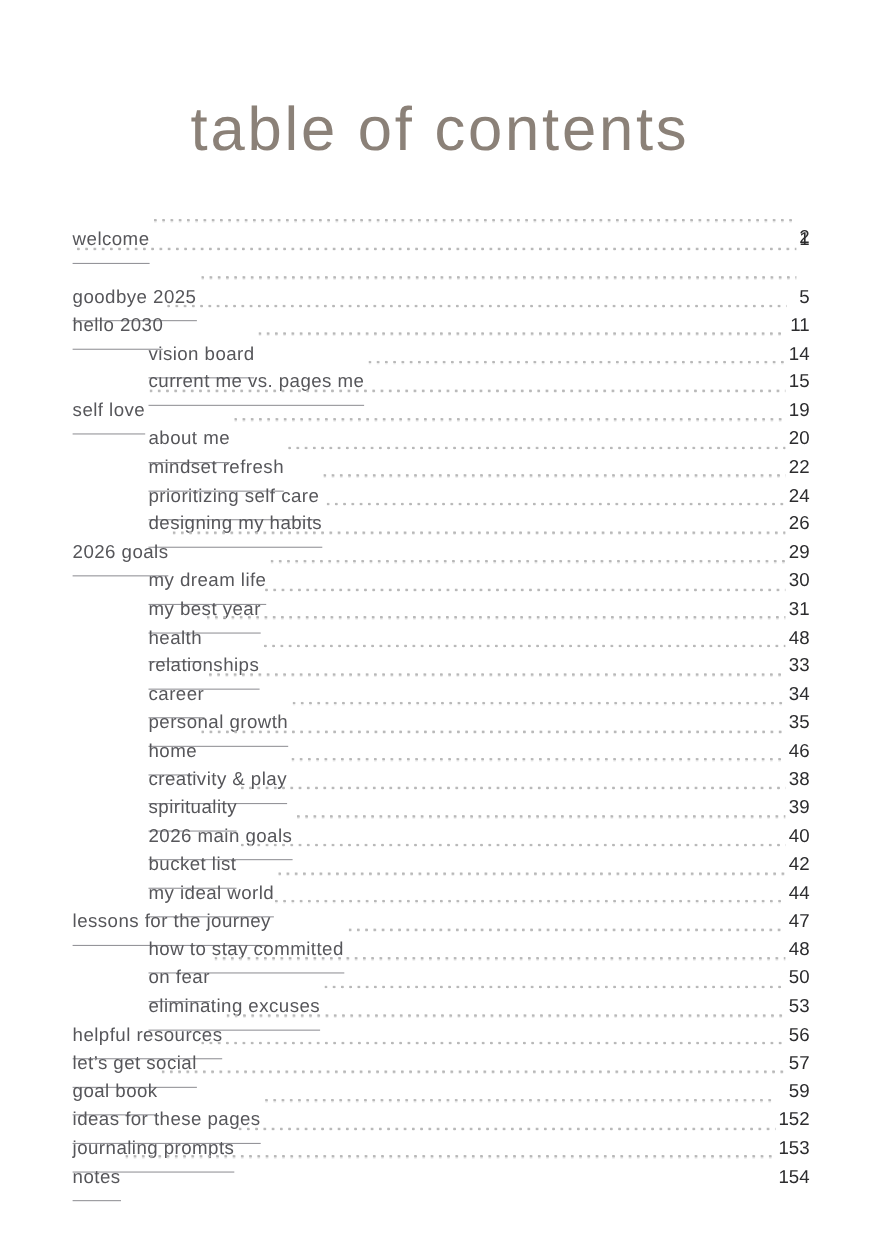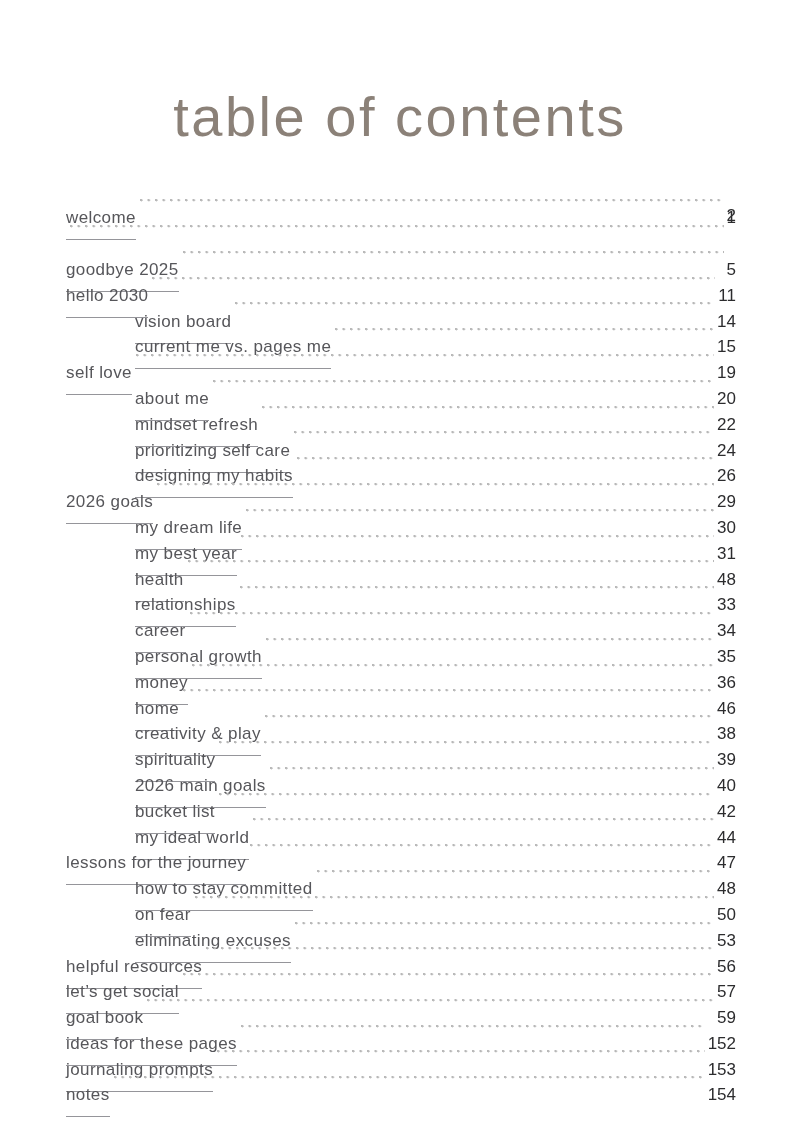--- a/index.html
+++ b/index.html
@@ -145,25 +145,20 @@
     <span class="toc-label">career</span>
     <span class="toc-dots"></span>
     <span class="toc-page">34</span>
   </div>
       <div class="toc-row level1">
     <span class="toc-label">personal growth</span>
     <span class="toc-dots"></span>
     <span class="toc-page">35</span>
   </div>
       <div class="toc-row level1">
-    <span class="toc-label">money</span>
-    <span class="toc-dots"></span>
-    <span class="toc-page">36</span>
-  </div>
-      <div class="toc-row level1">
     <span class="toc-label">home</span>
     <span class="toc-dots"></span>
     <span class="toc-page">46</span>
   </div>
       <div class="toc-row level1">
     <span class="toc-label">creativity &amp; play</span>
     <span class="toc-dots"></span>
     <span class="toc-page">38</span>
   </div>
       <div class="toc-row level1">

